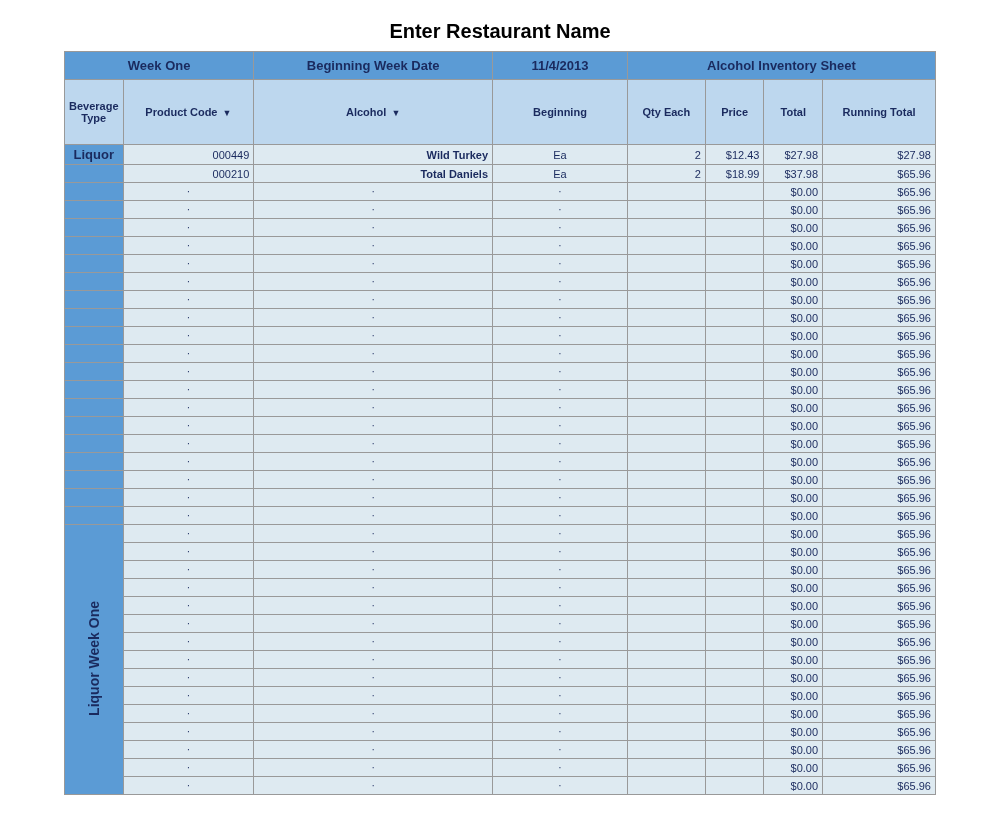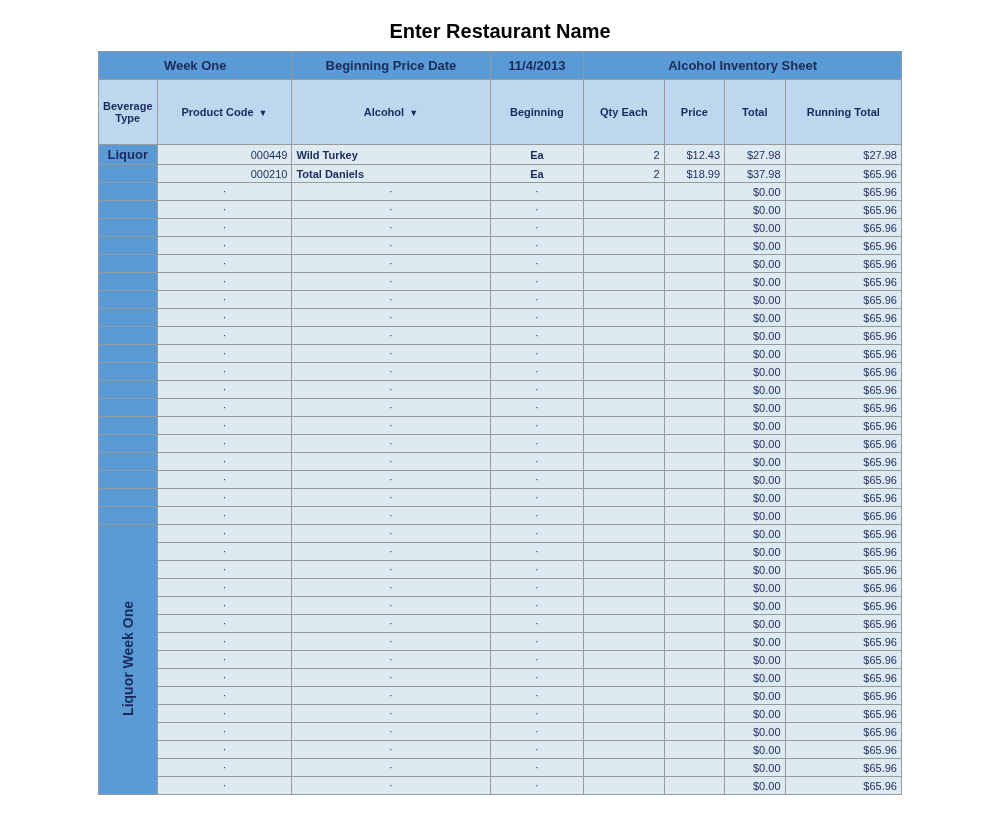--- a/index.html
+++ b/index.html
@@ -5,21 +5,21 @@
     * { margin: 0; padding: 0; box-sizing: border-box; }
     body {
       font-family: Arial, sans-serif;
       font-size: 11px;
       background: #fff;
       display: flex;
       justify-content: center;
       padding: 10px;
     }
     .page-wrapper {
-      width: 804px;
+      width: 872px;
     }
     .page-title {
       text-align: center;
       font-size: 20px;
       font-weight: bold;
       padding: 10px 0 8px 0;
     }
     .main-table {
       width: 100%;
       border-collapse: collapse;
@@ -31,21 +31,21 @@
       font-size: 11px;
     }
 
     
     .header-row-1 th {
       background-color: #5b9bd5;
       color: #1a2a5e;
       font-weight: bold;
       text-align: center;
       font-size: 13px;
-      padding: 6px 4px;
+      padding: 6px 20px;
     }
 
     
     .header-row-2 th {
       background-color: #bdd7ee;
       color: #1a2a5e;
       font-weight: bold;
       text-align: center;
       font-size: 11px;
       padding: 20px 4px;
@@ -59,26 +59,26 @@
       height: 18px;
     }
     .data-row td.left-label {
       background-color: #5b9bd5;
       color: #1a2a5e;
       font-weight: bold;
       text-align: center;
       vertical-align: middle;
     }
     .data-row td.product-name {
-      text-align: left;
+      text-align: right;
       font-weight: bold;
       padding-left: 4px;
     }
     .data-row td.packaging-bold {
-      font-weight: bold;
+      font-weight: normal;
     }
     .data-row td.text-right {
       text-align: right;
     }
     .data-row td.dot-cell {
       font-size: 10px;
     }
 
     
     .rotated-label-cell {
@@ -111,21 +111,21 @@
 <body>
 
 <div class="page-wrapper">
   <div class="page-title">Enter Restaurant Name</div>
 
   <table class="main-table">
 
     <thead>
       <tr class="header-row-1">
         <th colspan="2">Week One</th>
-        <th colspan="1">Beginning Price Date</th>
+        <th colspan="1">Beginning Week Date</th>
         <th colspan="1">11/4/2013</th>
         <th colspan="4">Alcohol Inventory Sheet</th>
       </tr>
 
       <tr class="header-row-2">
         <th>Beverage Type</th>
         <th>
           <span>Product Code</span>
           <span class="filter-icon">▼</span>
         </th>

